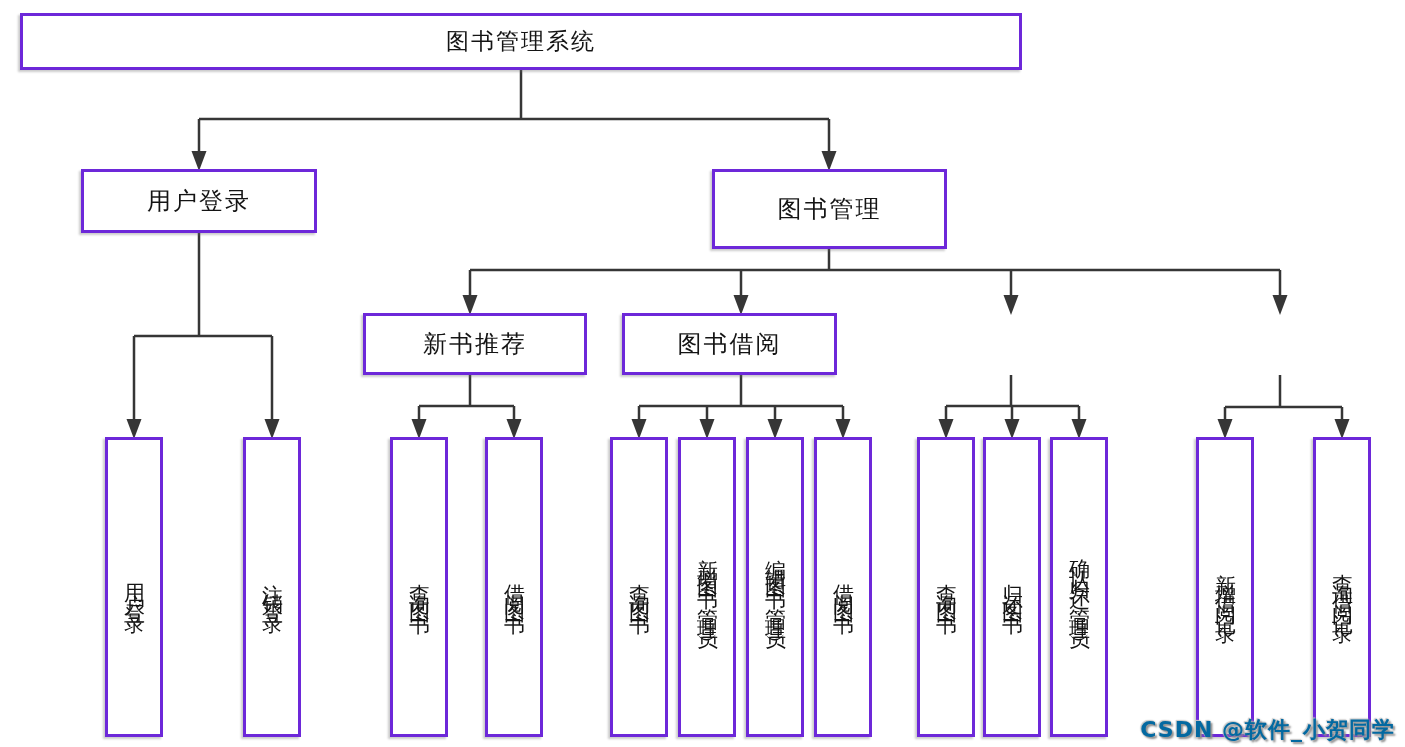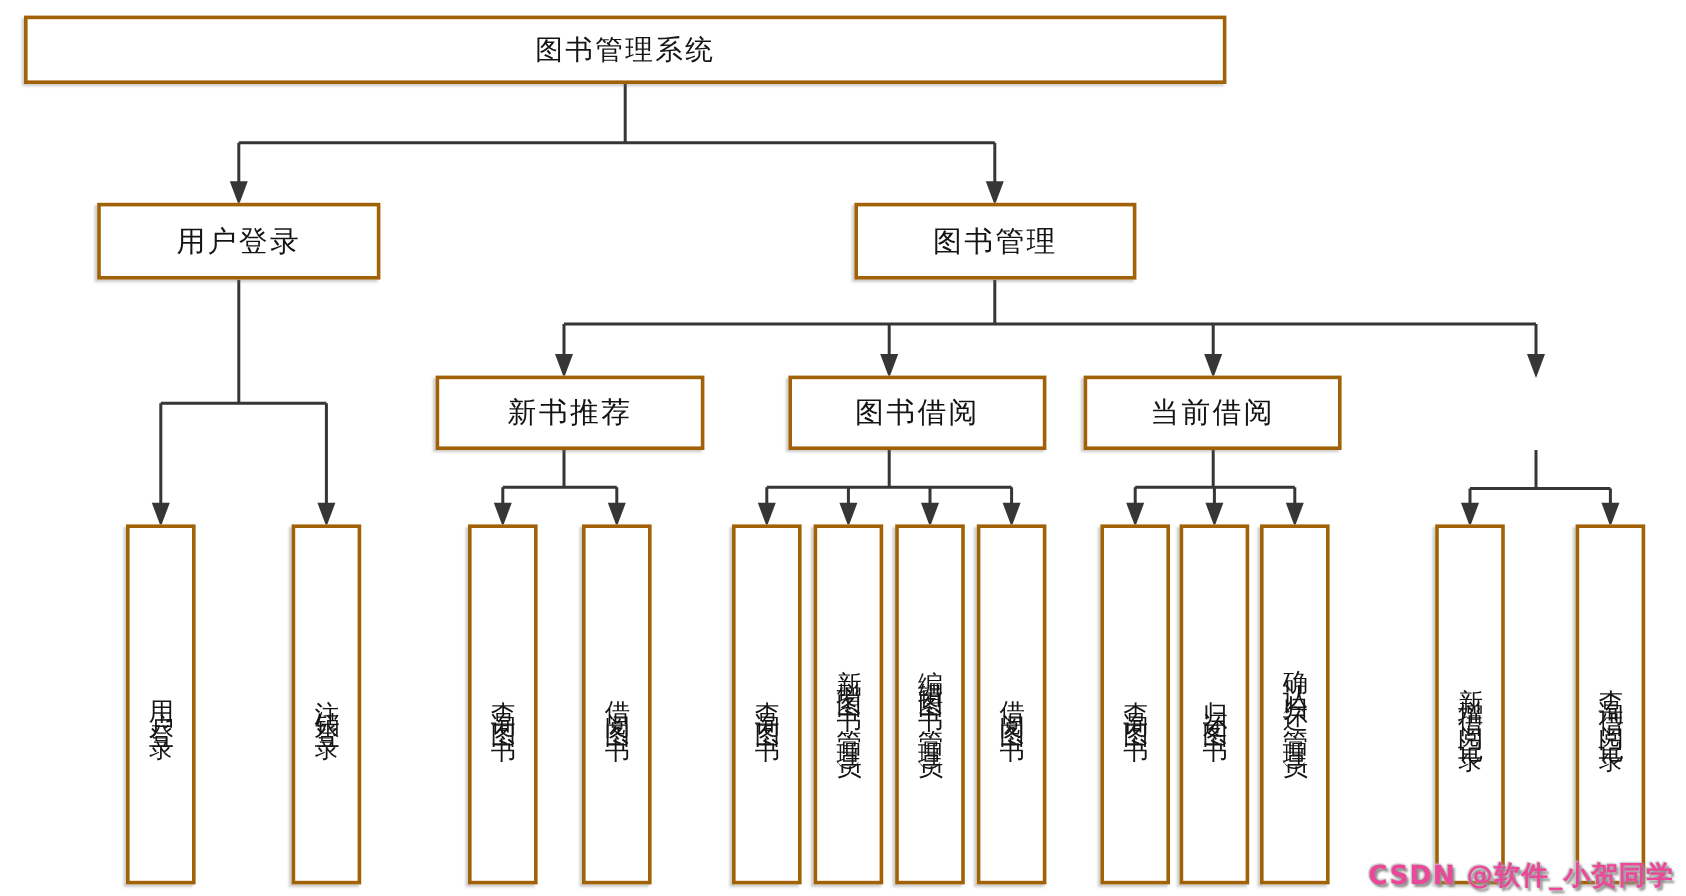--- a/index.html
+++ b/index.html
@@ -14,34 +14,34 @@
   svg.wires {
     position: absolute;
     left: 0; top: 0;
     width: 1405px; height: 747px;
     z-index: 1;
   }
   .node {
     position: absolute;
     box-sizing: border-box;
     background: #ffffff;
-    border: 3px solid #a16207;
+    border: 3px solid #6d28d9;
     color: #141414;
     display: flex;
     align-items: center;
     justify-content: center;
     z-index: 2;
     box-shadow: -2px 2px 2px rgba(110,110,110,0.35);
   }
   .node-h { font-size: 24px; letter-spacing: 2px; white-space: nowrap; }
   .n-root  { left: 20px;  top: 13px;  width: 1002px; height: 57px; font-size: 23px; }
   .n-user  { left: 81px;  top: 169px; width: 236px;  height: 64px; }
-  .n-book  { left: 712px; top: 169px; width: 235px;  height: 64px; }
+  .n-book  { left: 712px; top: 169px; width: 235px;  height: 80px; }
   .n-l3-1  { left: 363px; top: 313px; width: 224px;  height: 62px; }
-  .n-l3-2  { left: 657px; top: 313px; width: 215px;  height: 62px; }
+  .n-l3-2  { left: 622px; top: 313px; width: 215px;  height: 62px; }
   .n-l3-3  { left: 903px; top: 313px; width: 215px;  height: 62px; }
   .n-l3-4  { left: 1172px;top: 313px; width: 215px;  height: 62px; }
   .node-v {
     writing-mode: vertical-rl;
     text-orientation: mixed;
     font-size: 21px;
     letter-spacing: 10px;
     line-height: 1;
   }
   .leaf { top: 437px; width: 58px; height: 300px; }
@@ -58,21 +58,21 @@
   .lf-11 { left: 1050px; }
   .lf-12 { left: 1196px; }
   .lf-13 { left: 1313px; }
   .watermark {
     position: absolute;
     right: 10px;
     bottom: 2px;
     z-index: 3;
     font-size: 22px;
     font-weight: bold;
-    color: #ec4899;
+    color: #0369a1;
     letter-spacing: 1px;
     text-shadow: 2px 2px 2px #8f8f8f, -1px -1px 1px #c8c8c8, 0 0 2px #a8a8a8;
     white-space: nowrap;
   }
   .wires path { stroke: #363636; stroke-width: 2.5; fill: none; }
   .wires polygon { fill: #363636; stroke: none; }
 </style>
 </head>
 <body>
 
@@ -108,21 +108,20 @@
     <polygon points="1334.5,419 1349.5,419 1342,439"></polygon>
   </svg>
 
   <div class="node node-h n-root">图书管理系统</div>
 
   <div class="node node-h n-user">用户登录</div>
   <div class="node node-h n-book">图书管理</div>
 
   <div class="node node-h n-l3-1">新书推荐</div>
   <div class="node node-h n-l3-2">图书借阅</div>
-  <div class="node node-h n-l3-3">当前借阅</div>
 
   <div class="node node-v leaf lf-1">用户登录</div>
   <div class="node node-v leaf lf-2">注销登录</div>
 
   <div class="node node-v leaf lf-3">查询图书</div>
   <div class="node node-v leaf lf-4">借阅图书</div>
 
   <div class="node node-v leaf lf-5">查询图书</div>
   <div class="node node-v leaf lf-6">新增图书（管理员）</div>
   <div class="node node-v leaf lf-7">编辑图书（管理员）</div>

